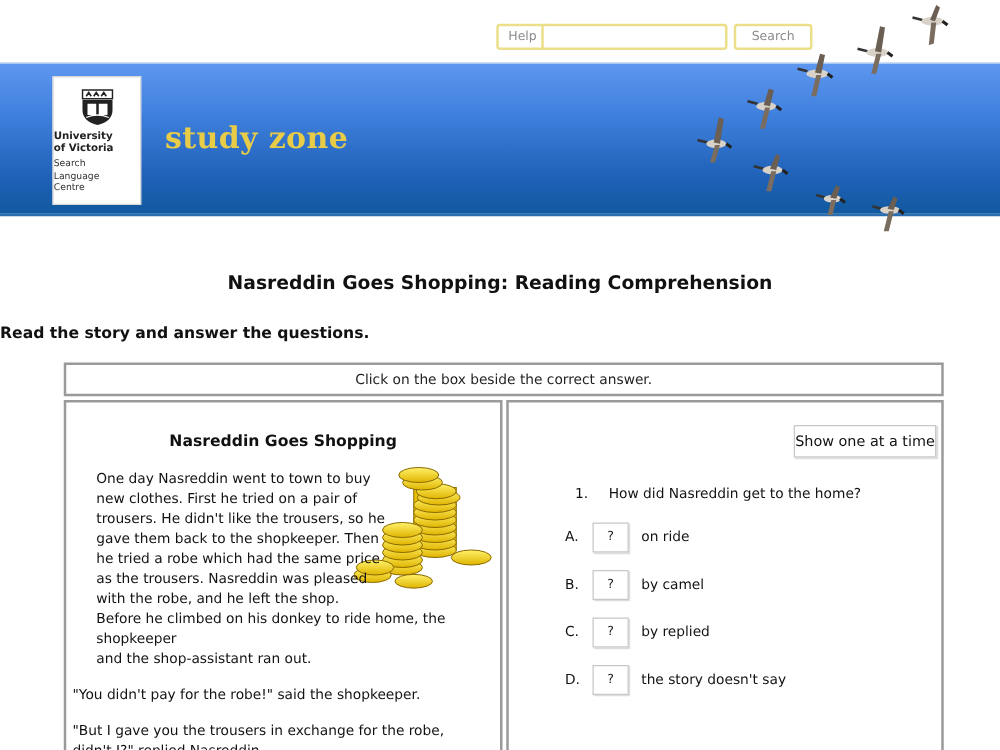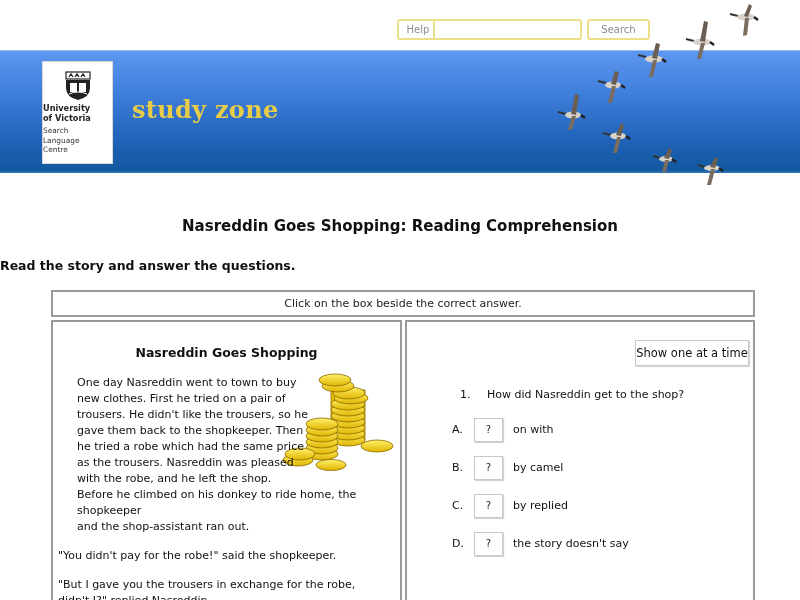--- a/index.html
+++ b/index.html
@@ -231,26 +231,26 @@
     </p>
     <p>"You didn't pay for the robe!" said the shopkeeper.</p>
     <p style="width:300px">"But I gave you the trousers in exchange for the robe, didn't I?" replied Nasreddin.</p>
   </div>
 </div>
 
 <div class="panel quiz-panel">
   <div class="show-one-btn">Show one at a time</div>
 
   <div class="q-number">1.</div>
-  <div class="q-text">How did Nasreddin get to the shop?</div>
+  <div class="q-text">How did Nasreddin get to the home?</div>
 
   <div class="opt" style="top:96px">
     <span class="opt-letter">A.</span>
     <span class="opt-box">?</span>
-    <span class="opt-text">on with</span>
+    <span class="opt-text">on ride</span>
   </div>
   <div class="opt" style="top:134px">
     <span class="opt-letter">B.</span>
     <span class="opt-box">?</span>
     <span class="opt-text">by camel</span>
   </div>
   <div class="opt" style="top:172px">
     <span class="opt-letter">C.</span>
     <span class="opt-box">?</span>
     <span class="opt-text">by replied</span>

